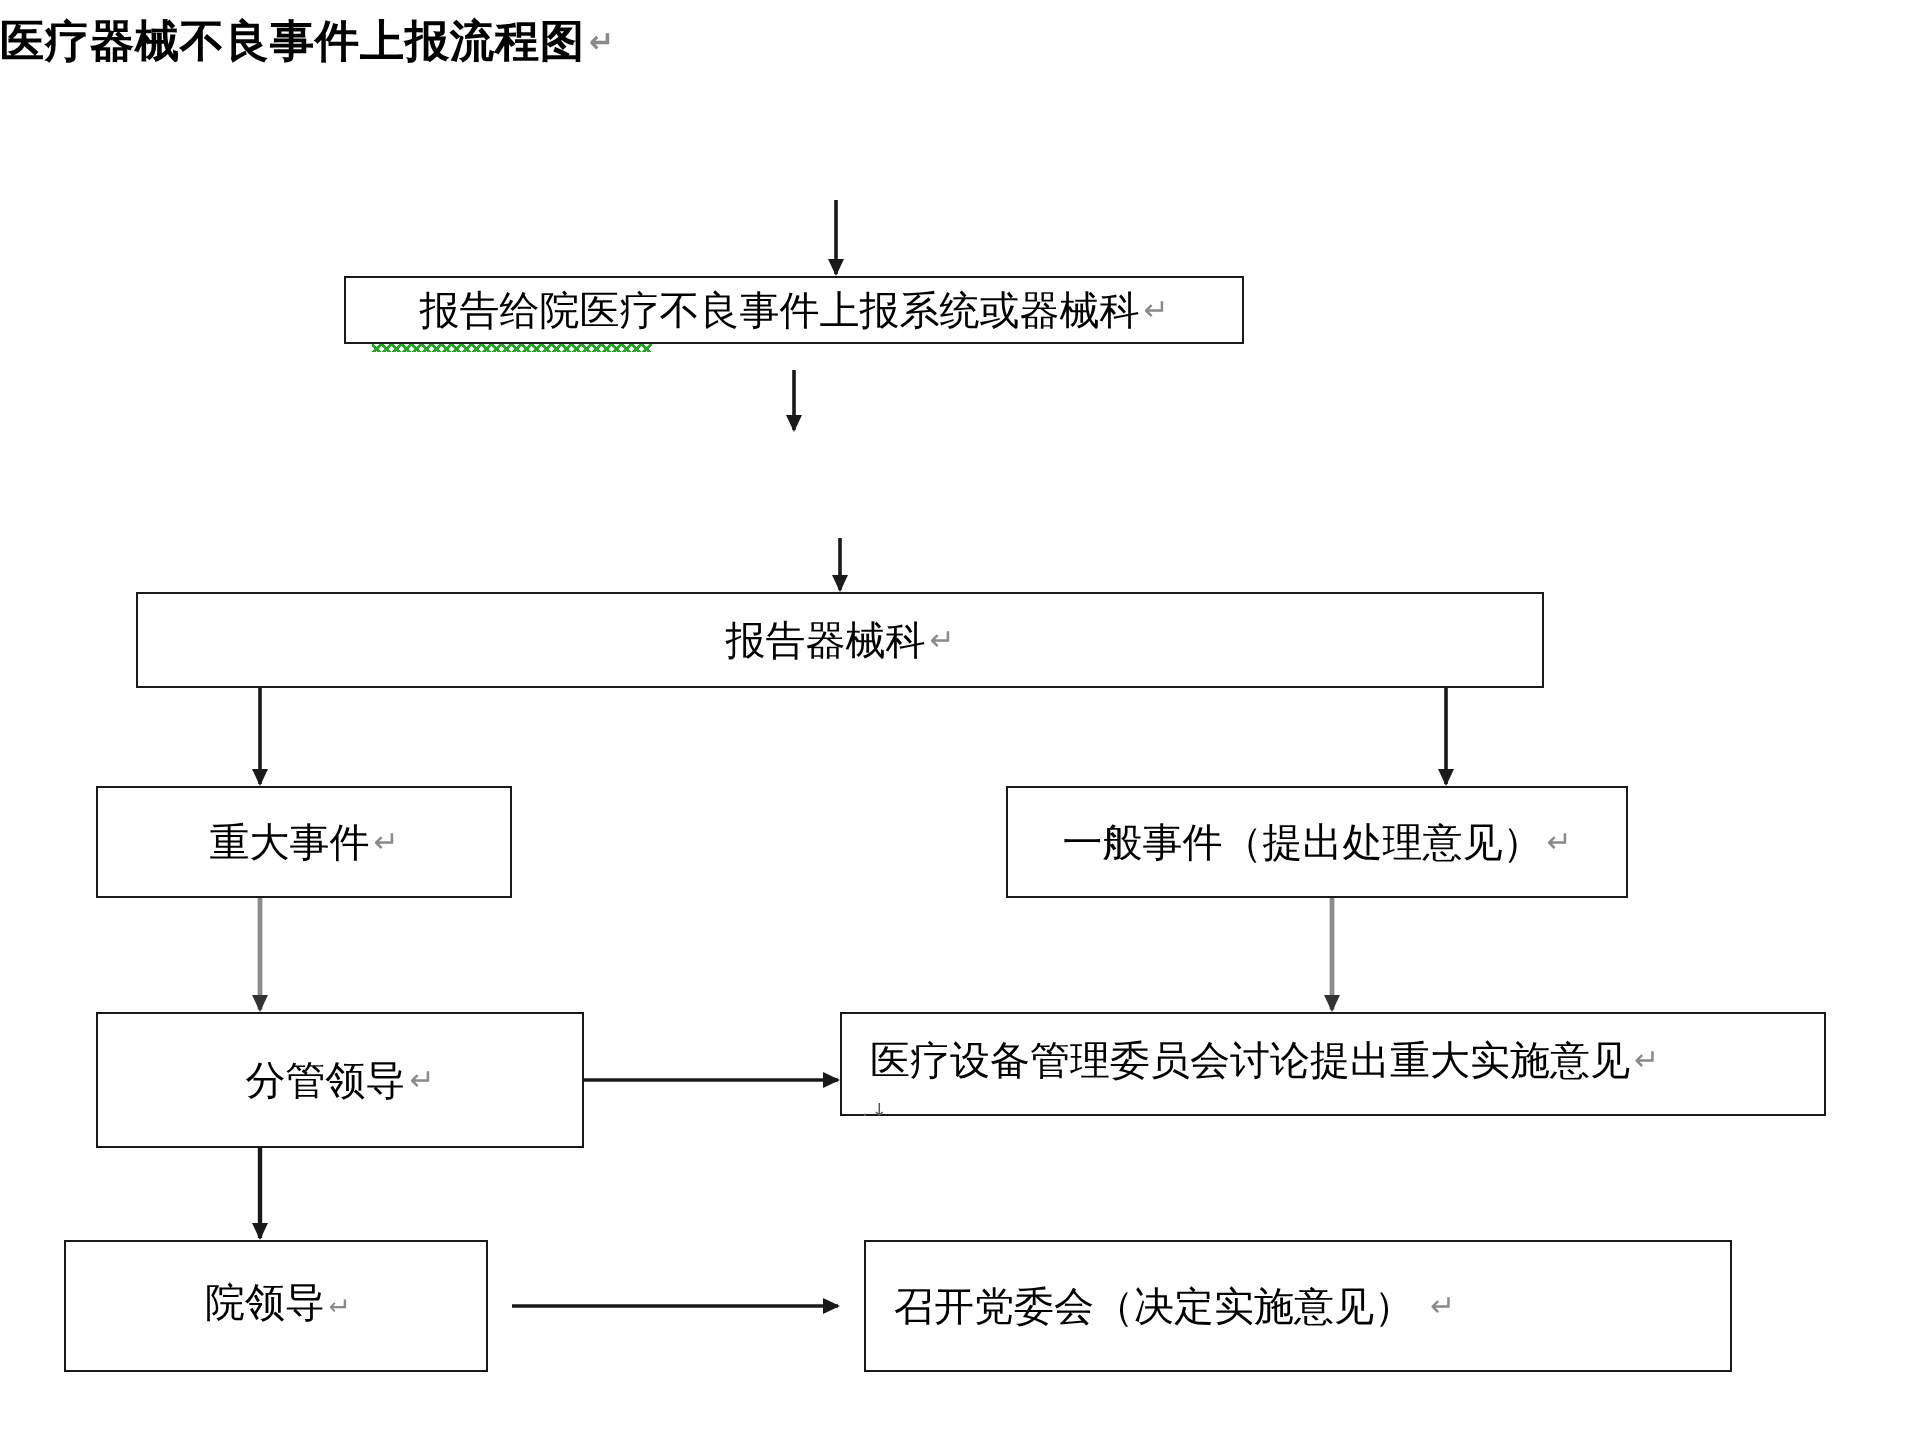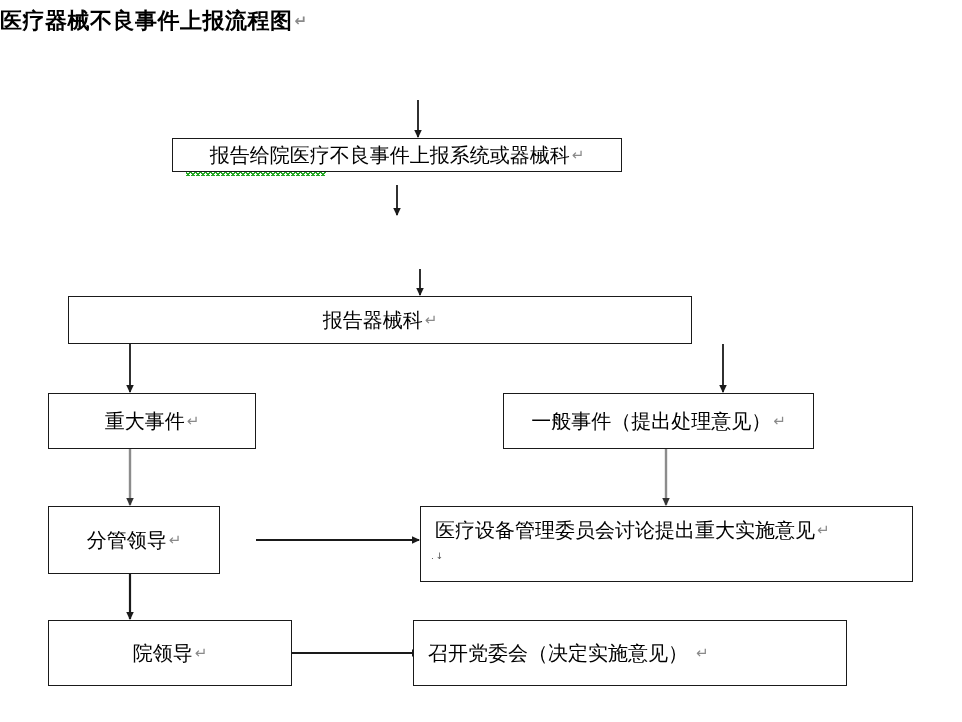--- a/index.html
+++ b/index.html
@@ -124,42 +124,42 @@
     <line x1="256" y1="653" x2="419" y2="653" stroke="#1a1a1a" stroke-width="1.8" marker-end="url(#arrow-black)"></line>
   </svg>
 
 
   <div class="node center" style="left:172px; top:138px; width:450px; height:34px;">
     <span class="label"><span>报告给院医疗不良事件上报系统或器械科</span><span class="pilcrow">↵</span></span>
   </div>
   <div class="squiggle" style="left:186px; top:172px; width:140px;"></div>
 
 
-  <div class="node center" style="left:68px; top:296px; width:624px; height:48px;">
+  <div class="node center" style="left:68px; top:296px; width:704px; height:48px;">
     <span class="label"><span>报告器械科</span><span class="pilcrow">↵</span></span>
   </div>
 
   <div class="node center" style="left:503px; top:393px; width:311px; height:56px;">
     <span class="label"><span>一般事件（提出处理意见）</span><span class="pilcrow">↵</span></span>
   </div>
 
   <div class="node center" style="left:48px; top:393px; width:208px; height:56px;">
     <span class="label"><span>重大事件</span><span class="pilcrow">↵</span></span>
   </div>
 
-  <div class="node center" style="left:48px; top:506px; width:172px; height:68px;">
+  <div class="node center" style="left:48px; top:506px; width:244px; height:68px;">
     <span class="label"><span>分管领导</span><span class="pilcrow">↵</span></span>
   </div>
 
-  <div class="node left-pad top-align" style="left:420px; top:506px; width:493px; height:76px;">
+  <div class="node left-pad top-align" style="left:420px; top:506px; width:493px; height:52px;">
     <span class="label"><span>医疗设备管理委员会讨论提出重大实施意见</span><span class="pilcrow">↵</span></span>
   </div>
   <div class="residue" style="left:431px; top:551px;">.↓</div>
 
-  <div class="node center" style="left:48px; top:620px; width:244px; height:66px;">
+  <div class="node center" style="left:32px; top:620px; width:212px; height:66px;font-family:Liberation Mono, monospace;">
     <span class="label"><span>院领导</span><span class="pilcrow">↵</span></span>
   </div>
 
-  <div class="node left-pad" style="left:413px; top:620px; width:434px; height:66px; align-items:center;justify-content:flex-end;">
+  <div class="node left-pad" style="left:432px; top:620px; width:434px; height:66px; align-items:center;justify-content:flex-end;">
     <span class="label"><span>召开党委会（决定实施意见）</span><span class="pilcrow" style="padding-left:8px;">↵</span></span>
   </div>
 
 </div>
 
 </body></html>

